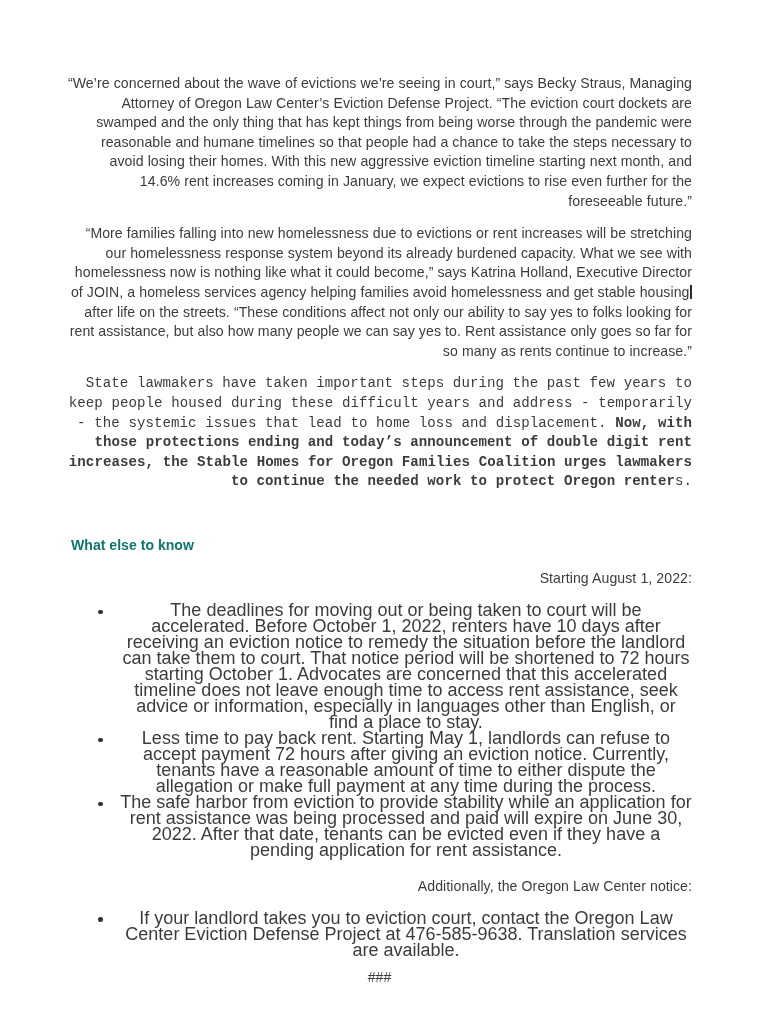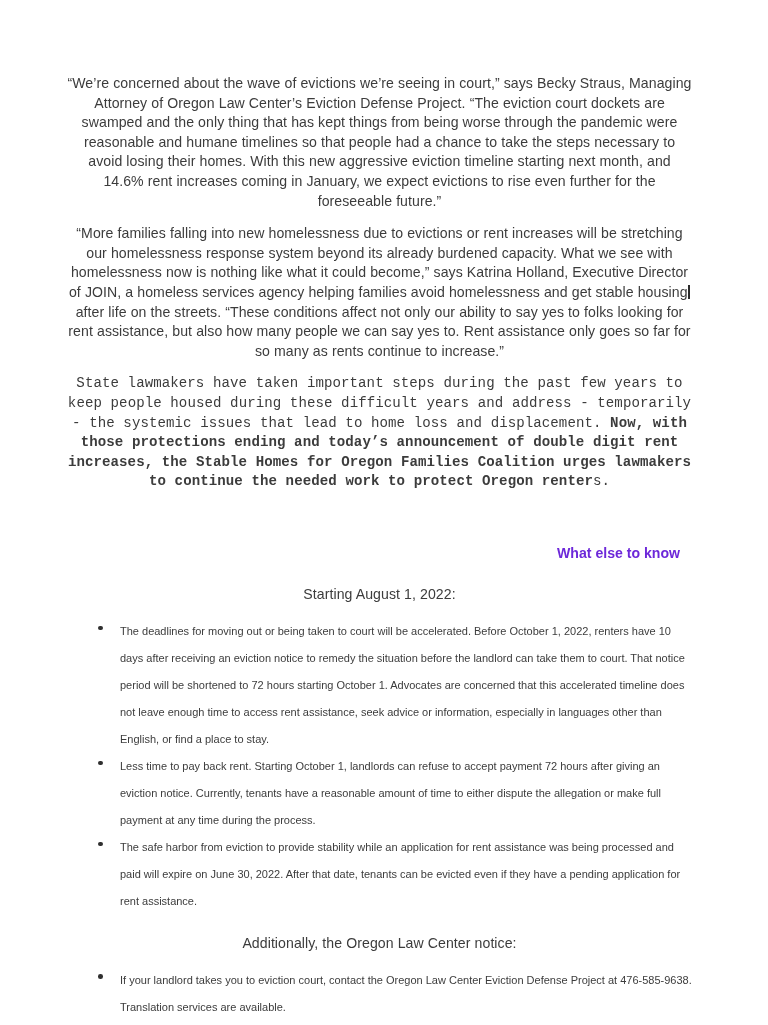--- a/index.html
+++ b/index.html
@@ -24,70 +24,70 @@
     box-sizing: border-box;
     padding: 74px 76px 0 67px;
   }
   .doc-body {
     width: 625px;
   }
   p.para {
     margin: 0 0 13px 0;
     font-size: 14.1px;
     line-height: 19.6px;
-    text-align: center;
+    text-align: right;
     letter-spacing: 0.005em;
     word-spacing: 0.005em;
   }
   p.para.tight {
     margin-bottom: 12px;
     font-family: Liberation Mono, monospace;
   }
   .b {
     font-weight: bold;
   }
   
   .caret {
     display: inline-block;
     width: 1.5px;
     height: 14px;
     background: #2b2b2b;
     vertical-align: -2px;
     margin: 0 0.5px;
   }
   h2.section-heading {
-    margin: 12px;
+    margin: 4px;
     padding: 0;
     font-size: 14.1px;
     line-height: 19.6px;
     font-weight: bold;
-    text-align: right;
-    color: #6d28d9;
+    text-align: left;
+    color: #0f766e;
   }
   .spacer-lg {
     height: 28px;
   }
   .spacer-md {
     height: 19px;
   }
   .spacer-sm {
     height: 10px;
   }
   ul.bullets {
     margin: 0;
     padding: 0 0 0 0;
     list-style: none;
   }
   ul.bullets li {
     position: relative;
     margin: 0 0 0 0;
     padding-left: 53px;
-    font-size: 11px;
-    line-height: 27px;
-    text-align: left;
+    font-size: 18px;
+    line-height: 16px;
+    text-align: center;
   }
   ul.bullets li .dot {
     position: absolute;
     left: 31px;
     top: 7.5px;
     width: 4.6px;
     height: 4.6px;
     border-radius: 50%;
     background: #2f2f2f;
   }
@@ -125,21 +125,21 @@
 
     <p class="para">Starting August 1, 2022:</p>
 
     <ul class="bullets">
       <li>
         <span class="dot"></span>
         <span>The deadlines for moving out or being taken to court will be accelerated. Before October 1, 2022, renters have 10 days after receiving an eviction notice to remedy the situation before the landlord can take them to court. That notice period will be shortened to 72 hours starting October 1. Advocates are concerned that this accelerated timeline does not leave enough time to access rent assistance, seek advice or information, especially in languages other than English, or find a place to stay.</span>
       </li>
       <li>
         <span class="dot"></span>
-        <span>Less time to pay back rent. Starting October 1, landlords can refuse to accept payment 72 hours after giving an eviction notice. Currently, tenants have a reasonable amount of time to either dispute the allegation or make full payment at any time during the process.</span>
+        <span>Less time to pay back rent. Starting May 1, landlords can refuse to accept payment 72 hours after giving an eviction notice. Currently, tenants have a reasonable amount of time to either dispute the allegation or make full payment at any time during the process.</span>
       </li>
       <li>
         <span class="dot"></span>
         <span>The safe harbor from eviction to provide stability while an application for rent assistance was being processed and paid will expire on June 30, 2022. After that date, tenants can be evicted even if they have a pending application for rent assistance.</span>
       </li>
     </ul>
 
     <div class="spacer-md"></div>
 
     <p class="para">Additionally, the Oregon Law Center notice:</p>

